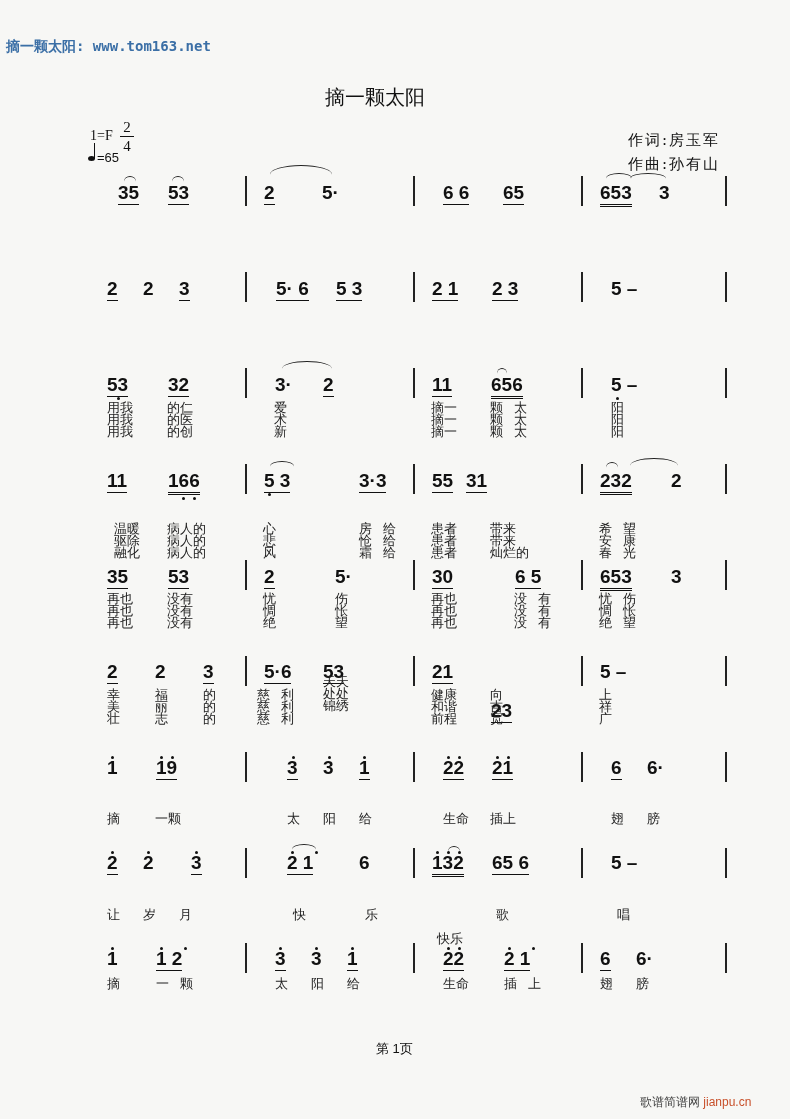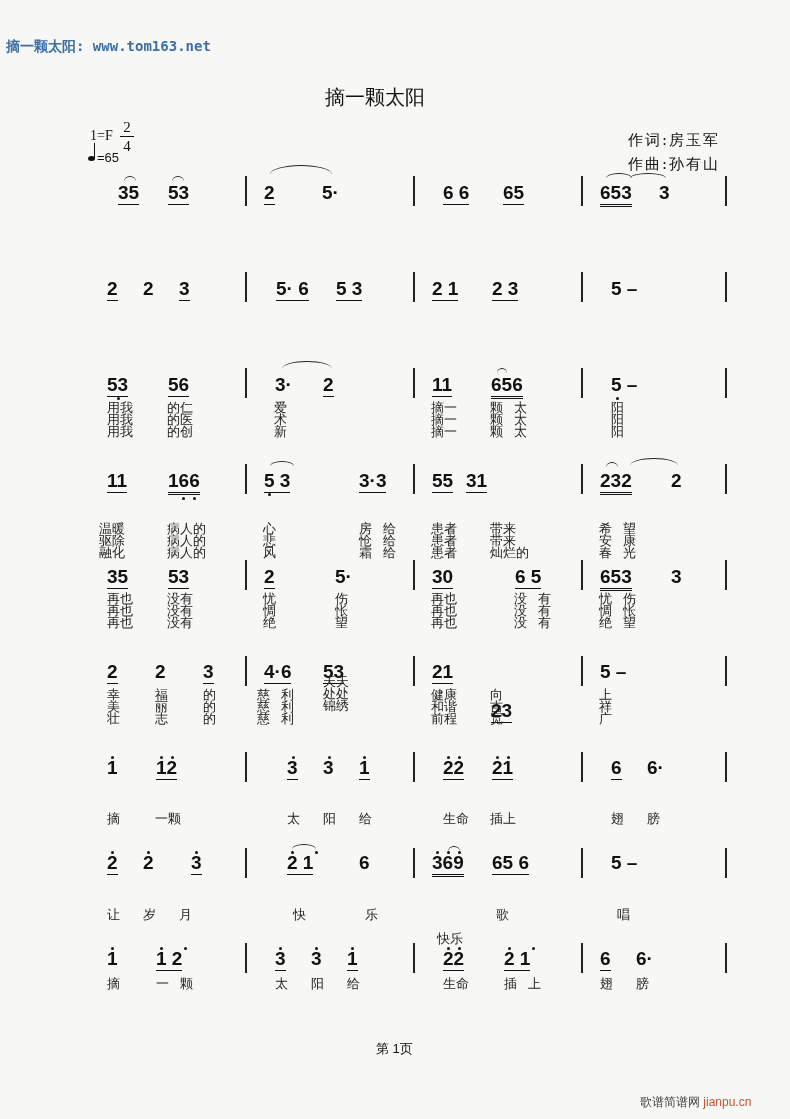--- a/index.html
+++ b/index.html
@@ -74,21 +74,21 @@
   <span class="n u1" style="left:432px;top:278px">2 1</span>
   <span class="n u1" style="left:492px;top:278px">2 3</span>
   <div class="barline" style="left:581px;top:272px"></div>
   <span class="n" style="left:611px;top:278px">5 –</span>
   <div class="barline" style="left:725px;top:272px"></div>
 </div>
 
 <div>
   <span class="n u1" style="left:107px;top:374px">53</span>
   <div class="dot" style="left:117px;top:397px"></div>
-  <span class="n u1" style="left:168px;top:374px">56</span>
+  <span class="n u1" style="left:168px;top:374px">32</span>
   <div class="barline" style="left:245px;top:368px"></div>
   <span class="n" style="left:275px;top:374px">3·</span>
   <span class="n u1" style="left:323px;top:374px">2</span>
   <div class="slur" style="left:282px;top:361px;width:50px;height:14px;"></div>
   <div class="barline" style="left:413px;top:368px"></div>
   <span class="n u1" style="left:432px;top:374px">11</span>
   <span class="n u1" style="left:491px;top:374px;border-bottom:3px double #111">656</span>
   <div class="slur" style="left:497px;top:368px;width:10px;"></div>
   <div class="barline" style="left:581px;top:368px"></div>
   <span class="n" style="left:611px;top:374px">5 –</span>
@@ -143,21 +143,21 @@
   <span class="n u1" style="left:359px;top:470px">3·3</span>
   <div class="barline" style="left:413px;top:464px"></div>
   <span class="n u1" style="left:432px;top:470px">55</span>
   <span class="n u1" style="left:466px;top:470px">31</span>
   <div class="barline" style="left:581px;top:464px"></div>
   <span class="n u1" style="left:600px;top:470px;border-bottom:3px double #111">232</span>
   <span class="n" style="left:671px;top:470px">2</span>
   <div class="slur" style="left:606px;top:462px;width:12px;"></div>
   <div class="slur" style="left:630px;top:458px;width:48px;height:14px;"></div>
   <div class="barline" style="left:725px;top:464px"></div>
-  <div class="lyr" style="left:99px;top:523px">
+  <div class="lyr" style="left:114px;top:523px">
       <div>温暖</div>
       <div>驱除</div>
       <div>融化</div>
     </div>
   <div class="lyr" style="left:167px;top:523px">
       <div>病人的</div>
       <div>病人的</div>
       <div>病人的</div>
     </div>
   <div class="lyr" style="left:263px;top:523px">
@@ -255,21 +255,21 @@
       <div>怅</div>
       <div>望</div>
     </div>
 </div>
 
 <div>
   <span class="n u1" style="left:107px;top:661px">2</span>
   <span class="n" style="left:155px;top:661px">2</span>
   <span class="n u1" style="left:203px;top:661px">3</span>
   <div class="barline" style="left:245px;top:656px"></div>
-  <span class="n u1" style="left:264px;top:661px">4·6</span>
+  <span class="n u1" style="left:264px;top:661px">5·6</span>
   <span class="n u1" style="left:323px;top:661px">53</span>
   <div class="barline" style="left:413px;top:656px"></div>
   <span class="n u1" style="left:432px;top:661px">21</span>
   <span class="n u1" style="left:491px;top:700px">23</span>
   <div class="barline" style="left:581px;top:656px"></div>
   <span class="n" style="left:600px;top:661px">5 –</span>
   <div class="barline" style="left:725px;top:656px"></div>
   <div class="lyr" style="left:107px;top:689px">
       <div>幸</div>
       <div>美</div>
@@ -313,21 +313,21 @@
   <div class="lyr" style="left:599px;top:689px">
       <div>上</div>
       <div>祥</div>
       <div>广</div>
     </div>
 </div>
 
 <div>
   <span class="n" style="left:107px;top:757px">1</span>
   <div class="dot" style="left:111px;top:756px"></div>
-  <span class="n u1" style="left:156px;top:757px">12</span>
+  <span class="n u1" style="left:156px;top:757px">19</span>
   <div class="dot" style="left:160px;top:756px"></div>
   <div class="dot" style="left:171px;top:756px"></div>
   <div class="barline" style="left:245px;top:752px"></div>
   <span class="n u1" style="left:287px;top:757px">3</span>
   <div class="dot" style="left:292px;top:756px"></div>
   <span class="n" style="left:323px;top:757px">3</span>
   <div class="dot" style="left:328px;top:756px"></div>
   <span class="n u1" style="left:359px;top:757px">1</span>
   <div class="dot" style="left:363px;top:756px"></div>
   <div class="barline" style="left:413px;top:752px"></div>
@@ -359,21 +359,21 @@
   <div class="dot" style="left:147px;top:851px"></div>
   <span class="n u1" style="left:191px;top:852px">3</span>
   <div class="dot" style="left:195px;top:851px"></div>
   <div class="barline" style="left:245px;top:848px"></div>
   <span class="n u1" style="left:287px;top:852px">2 1</span>
   <div class="dot" style="left:291px;top:851px"></div>
   <div class="dot" style="left:315px;top:851px"></div>
   <div class="slur" style="left:292px;top:844px;width:24px;"></div>
   <span class="n" style="left:359px;top:852px">6</span>
   <div class="barline" style="left:413px;top:848px"></div>
-  <span class="n u1" style="left:432px;top:852px;border-bottom:3px double #111">369</span>
+  <span class="n u1" style="left:432px;top:852px;border-bottom:3px double #111">132</span>
   <div class="dot" style="left:436px;top:851px"></div>
   <div class="dot" style="left:447px;top:851px"></div>
   <div class="dot" style="left:458px;top:851px"></div>
   <div class="slur" style="left:448px;top:846px;width:12px;"></div>
   <span class="n u1" style="left:492px;top:852px">65 6</span>
   <div class="barline" style="left:581px;top:848px"></div>
   <span class="n" style="left:611px;top:852px">5 –</span>
   <div class="barline" style="left:725px;top:848px"></div>
   <span class="lyr2" style="left:107px;top:906px">让</span>
   <span class="lyr2" style="left:143px;top:906px">岁</span>

